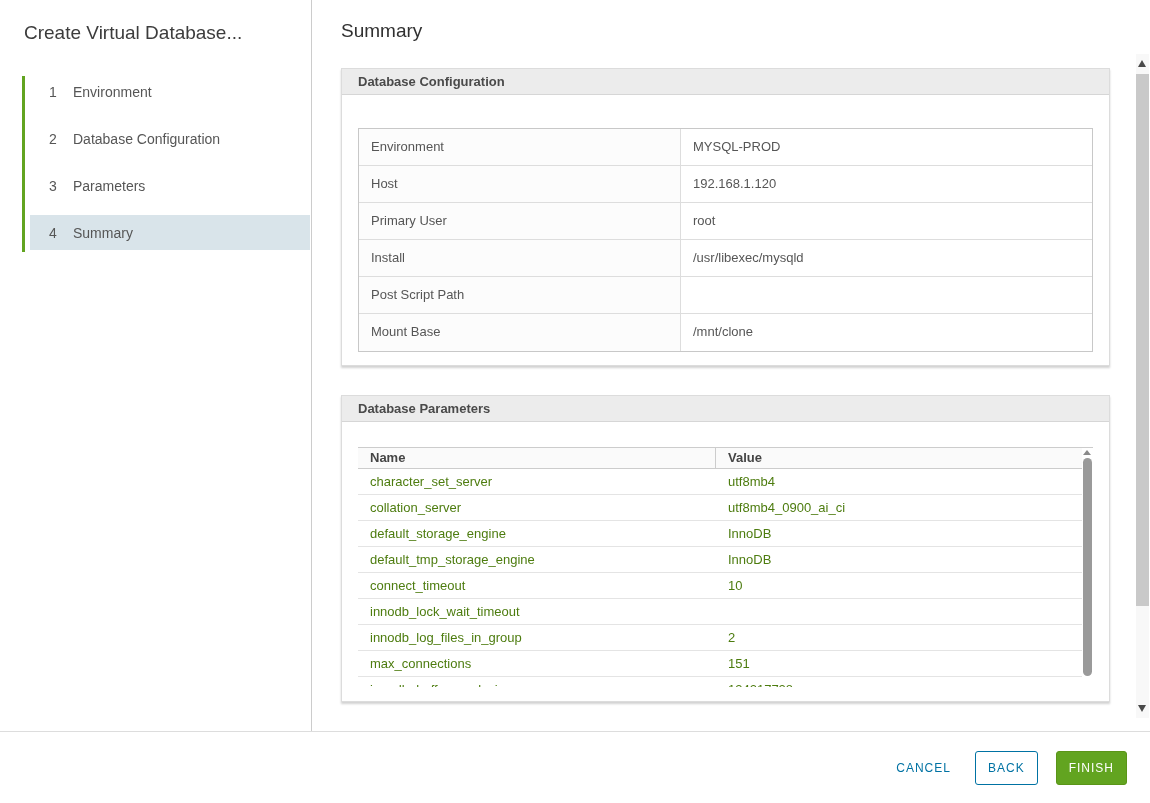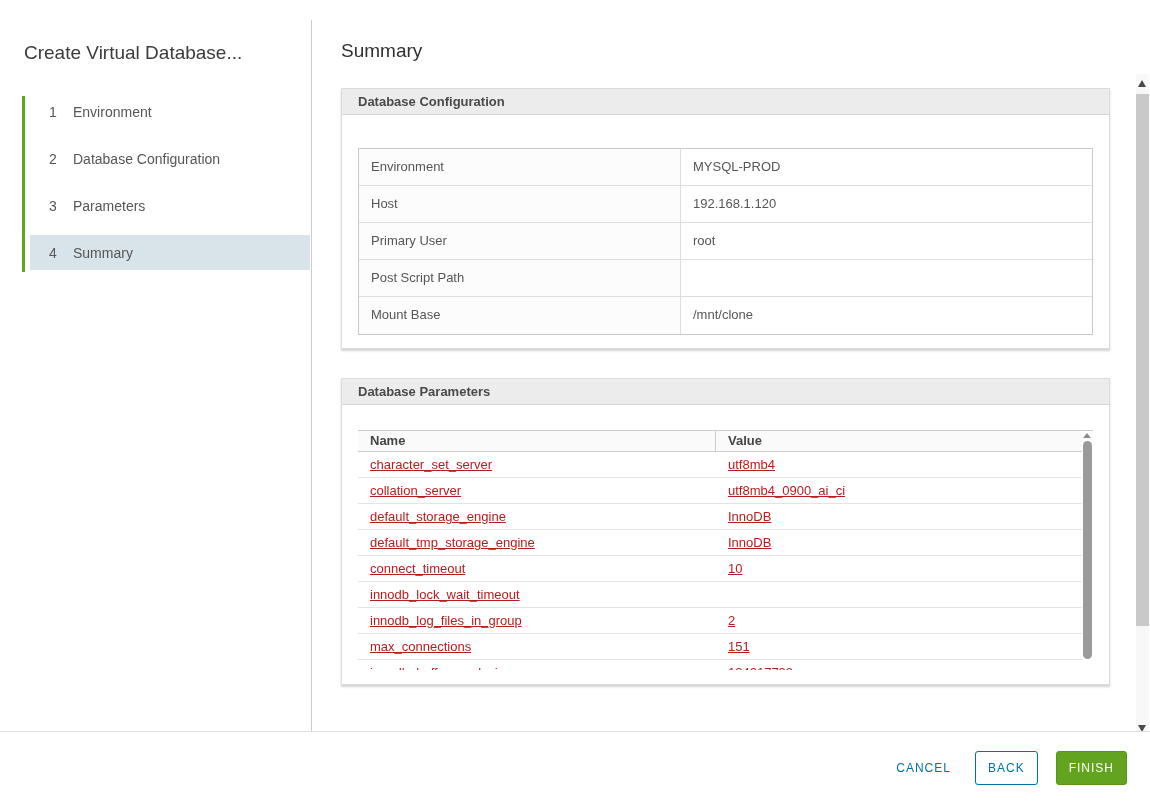--- a/index.html
+++ b/index.html
@@ -4,21 +4,21 @@
 <style>
   * { box-sizing: border-box; margin: 0; padding: 0; }
   html, body { width: 1150px; height: 803px; }
   body {
     font-family: "Liberation Sans", sans-serif;
     background: #ffffff;
     color: #565656;
     overflow: hidden;
   }
   .page { width: 1150px; height: 803px; display: flex; flex-direction: column; background: #fff; position: relative; }
-  .content-row { flex: 1; display: flex; overflow: hidden; margin-top: 20px; }
+  .content-row { flex: 1; display: flex; overflow: hidden; }
 
   
   .sidebar { width: 312px; flex-shrink: 0; border-right: 1px solid #cccccc; padding-top: 22px; background: #fff; }
   .wizard-title { font-size: 19px; font-weight: 400; color: #3c3c3c; margin: 0 24px 30px 24px; white-space: nowrap; overflow: hidden; }
   .steps { position: relative; padding-left: 30px; }
   .steps::before { content: ""; position: absolute; left: 22px; top: 2px; height: 176px; width: 3px; background: #62a420; }
   .step { height: 35px; margin-bottom: 12px; margin-right: 1px; display: flex; align-items: center; padding-left: 18px; gap: 15px; font-size: 14px; color: #565656; cursor: pointer; }
   .step.active { background: #d9e4ea; }
   .step-number { width: 10px; text-align: center; }
 
@@ -38,21 +38,21 @@
   .kv-label, .kv-value { padding: 0 12px; line-height: 36px; font-size: 13px; color: #565656; white-space: nowrap; overflow: hidden; }
   .kv-label { border-right: 1px solid #dddddd; background: #fcfcfc; }
 
   
   .params-body { padding: 25px 16px 14px; }
   .p-table { position: relative; height: 240px; overflow: hidden; }
   .p-header { display: grid; grid-template-columns: 358px 1fr; background: #fafafa; border-top: 1px solid #cccccc; border-bottom: 1px solid #cccccc; height: 22px; }
   .p-header > div { padding: 0 12px; font-size: 13px; font-weight: 700; color: #454545; line-height: 20px; }
   .p-header > div:first-child { border-right: 1px solid #cccccc; }
   .p-row { display: grid; grid-template-columns: 358px 1fr; height: 26px; border-bottom: 1px solid #e4e4e4; }
-  .p-row > div { padding: 0 12px; font-size: 13px; line-height: 25px; color: #b91c1c; white-space: nowrap; overflow: hidden; text-decoration: underline; }
+  .p-row > div { padding: 0 12px; font-size: 13px; line-height: 25px; color: #4d7c0f; white-space: nowrap; overflow: hidden; }
 
   .p-scrollbar { position: absolute; top: 1px; right: 0; width: 11px; height: 239px; background: #ffffff; }
   .p-scrollbar .sb-up { position: absolute; top: 2px; left: 1px; width: 0; height: 0; border-left: 4px solid transparent; border-right: 4px solid transparent; border-bottom: 5px solid #8a8a8a; }
   .p-scrollbar .sb-thumb { position: absolute; left: 1px; top: 10px; width: 9px; height: 218px; background: #9a9a9a; border-radius: 5px; }
 
   
   .main-scrollbar { position: absolute; top: 54px; right: 1px; width: 13px; height: 664px; background: #f8f8f8; }
   .main-scrollbar .ms-up { position: absolute; top: 6px; left: 2px; width: 0; height: 0; border-left: 4.5px solid transparent; border-right: 4.5px solid transparent; border-bottom: 7px solid #4a4a4a; }
   .main-scrollbar .ms-down { position: absolute; bottom: 6px; left: 2px; width: 0; height: 0; border-left: 4.5px solid transparent; border-right: 4.5px solid transparent; border-top: 7px solid #4a4a4a; }
   .main-scrollbar .ms-thumb { position: absolute; top: 20px; left: 0; width: 13px; height: 532px; background: #c9c9c9; }
@@ -112,20 +112,24 @@
               <div class="kv-row">
                 <div class="kv-label">Host</div>
                 <div class="kv-value">192.168.1.120</div>
               </div>
 
               <div class="kv-row">
                 <div class="kv-label">Primary User</div>
                 <div class="kv-value">root</div>
               </div>
 
+              <div class="kv-row">
+                <div class="kv-label">Install</div>
+                <div class="kv-value">/usr/libexec/mysqld</div>
+              </div>
 
 
               <div class="kv-row">
                 <div class="kv-label">Post Script Path</div>
                 <div class="kv-value"></div>
               </div>
 
               <div class="kv-row">
                 <div class="kv-label">Mount Base</div>
                 <div class="kv-value">/mnt/clone</div>

